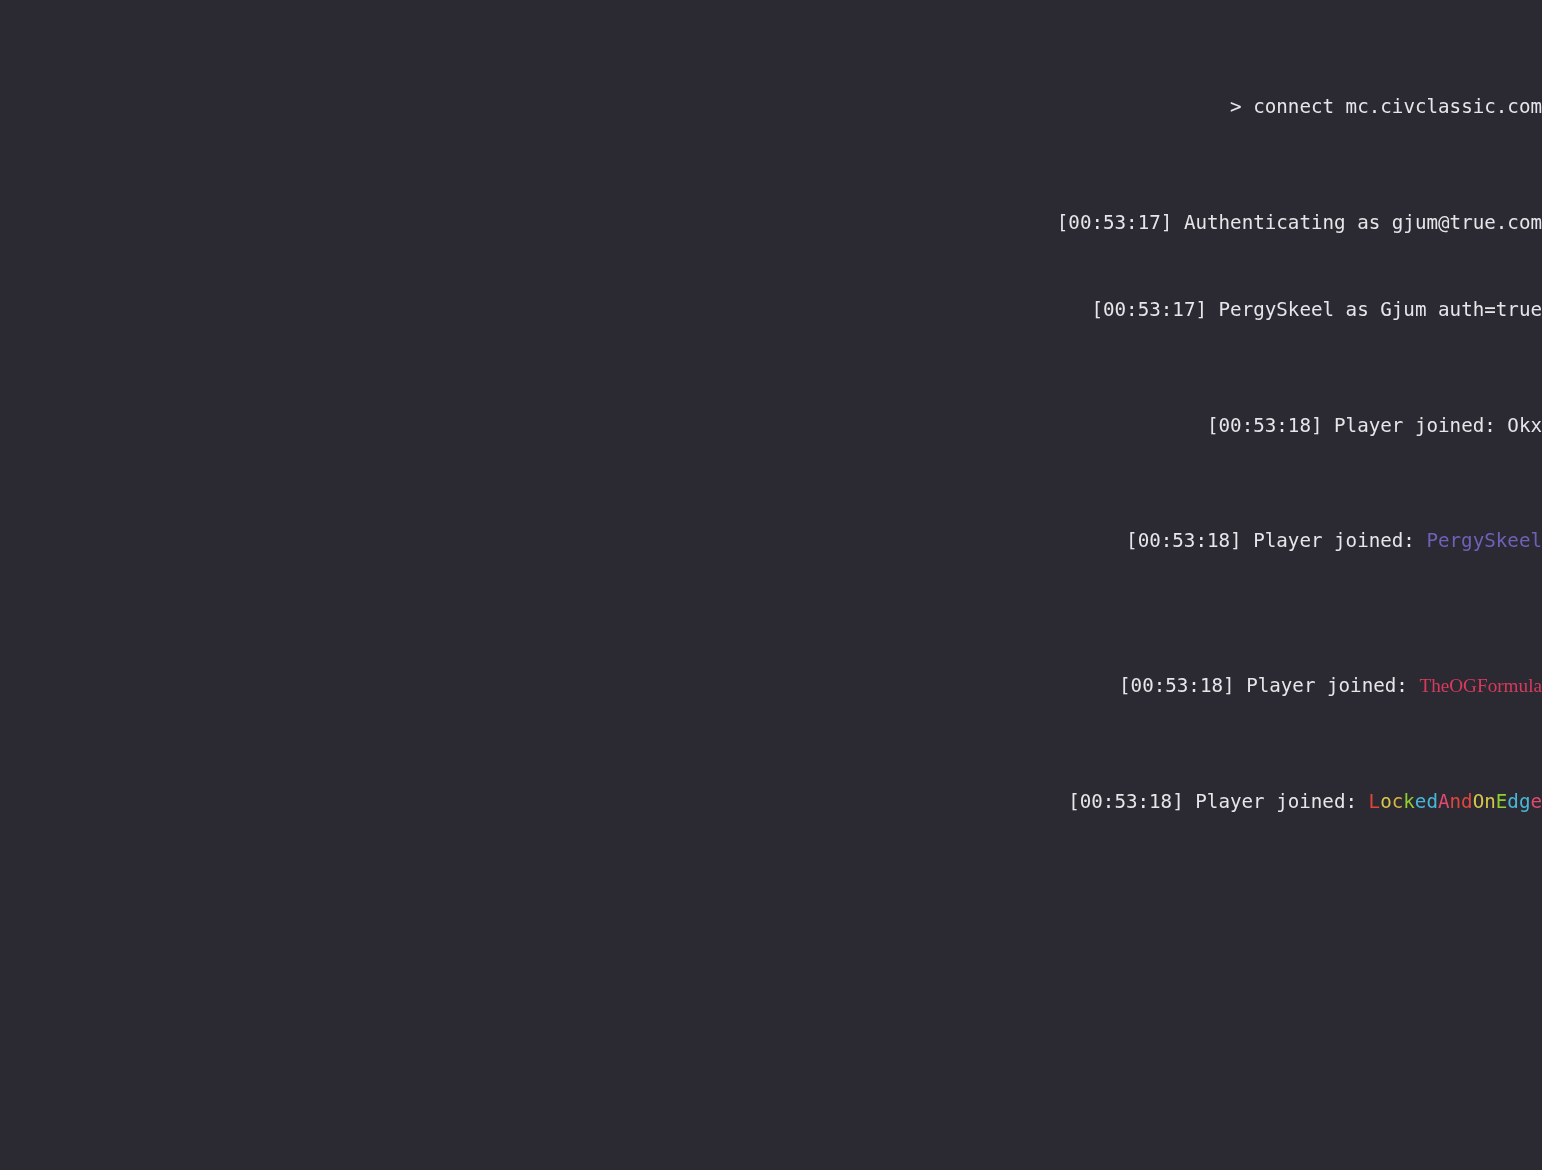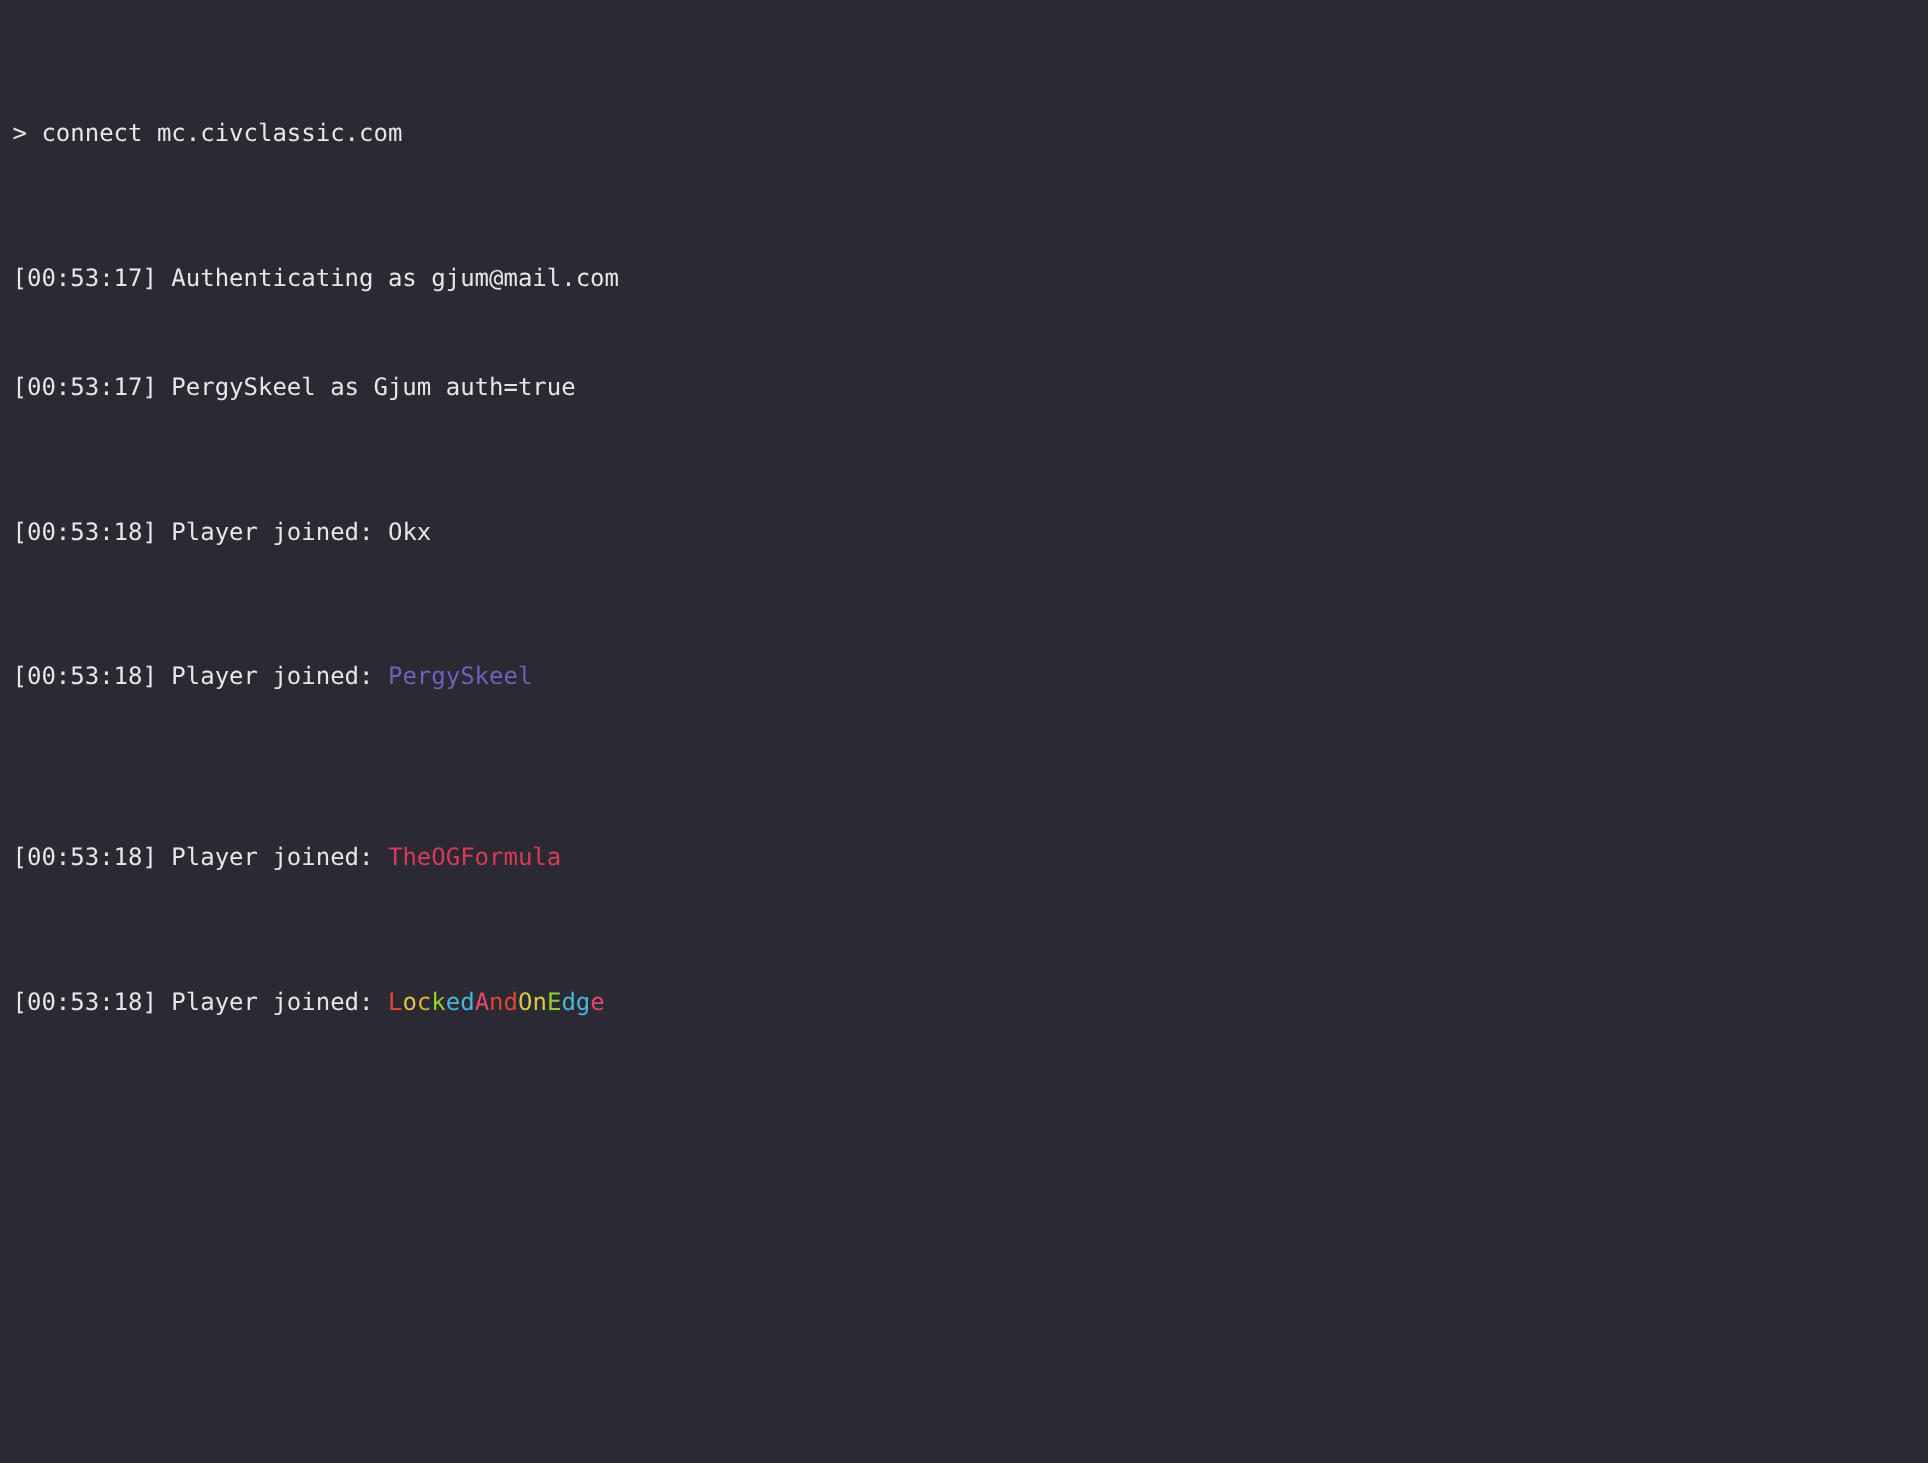--- a/index.html
+++ b/index.html
@@ -19,38 +19,39 @@
     height: 1170px;
     background: #2b2a33;
     padding: 6px 0 0 10px;
     box-sizing: border-box;
     font-size: 19.2px;
     line-height: 28.97px;
     color: #e6e6ea;
     letter-spacing: 0px;
     white-space: pre;
     overflow: hidden;
+    text-align: right;
   }
   .line {
     white-space: pre;
     height: 28.97px;
     display: block;
   }
   .w  { color: #e6e6ea; }          
   .purple { color: #6f61b8; }        
-  .crimson { color: #d93a5c; }
+  .crimson { color: #d93a5c; font-family: Liberation Serif, serif; }
 </style>
 </head>
 <body>
 
 <div id="terminal">
 
   <div class="line"><span class="w">&gt; </span><span class="w">connect mc.civclassic.com</span></div>
 
-  <div class="line w">[00:53:17] Authenticating as gjum@mail.com</div>
+  <div class="line w">[00:53:17] Authenticating as gjum@true.com</div>
   <div class="line w">[00:53:17] PergySkeel as Gjum auth=true</div>
 
   <div class="line"><span class="w">[00:53:18] Player joined: </span><span class="w">Okx</span></div>
 
   <div class="line"><span class="w">[00:53:18] Player joined: </span><span class="purple">PergySkeel</span></div>
 
 
   <div class="line"><span class="w">[00:53:18] Player joined: </span><span class="crimson">TheOGFormula</span></div>
 
   <div class="line"><span class="w">[00:53:18] Player joined: </span><span class="rainbow-name"><span style="color: rgb(224, 69, 60);">L</span><span style="color: rgb(216, 200, 74);">o</span><span style="color: rgb(217, 182, 60);">c</span><span style="color: rgb(143, 208, 46);">k</span><span style="color: rgb(73, 182, 216);">e</span><span style="color: rgb(73, 182, 216);">d</span><span style="color: rgb(224, 74, 110);">A</span><span style="color: rgb(224, 69, 60);">n</span><span style="color: rgb(224, 69, 60);">d</span><span style="color: rgb(216, 200, 74);">O</span><span style="color: rgb(216, 200, 74);">n</span><span style="color: rgb(143, 208, 46);">E</span><span style="color: rgb(73, 182, 216);">d</span><span style="color: rgb(73, 182, 216);">g</span><span style="color: rgb(224, 74, 110);">e</span></span></div>

